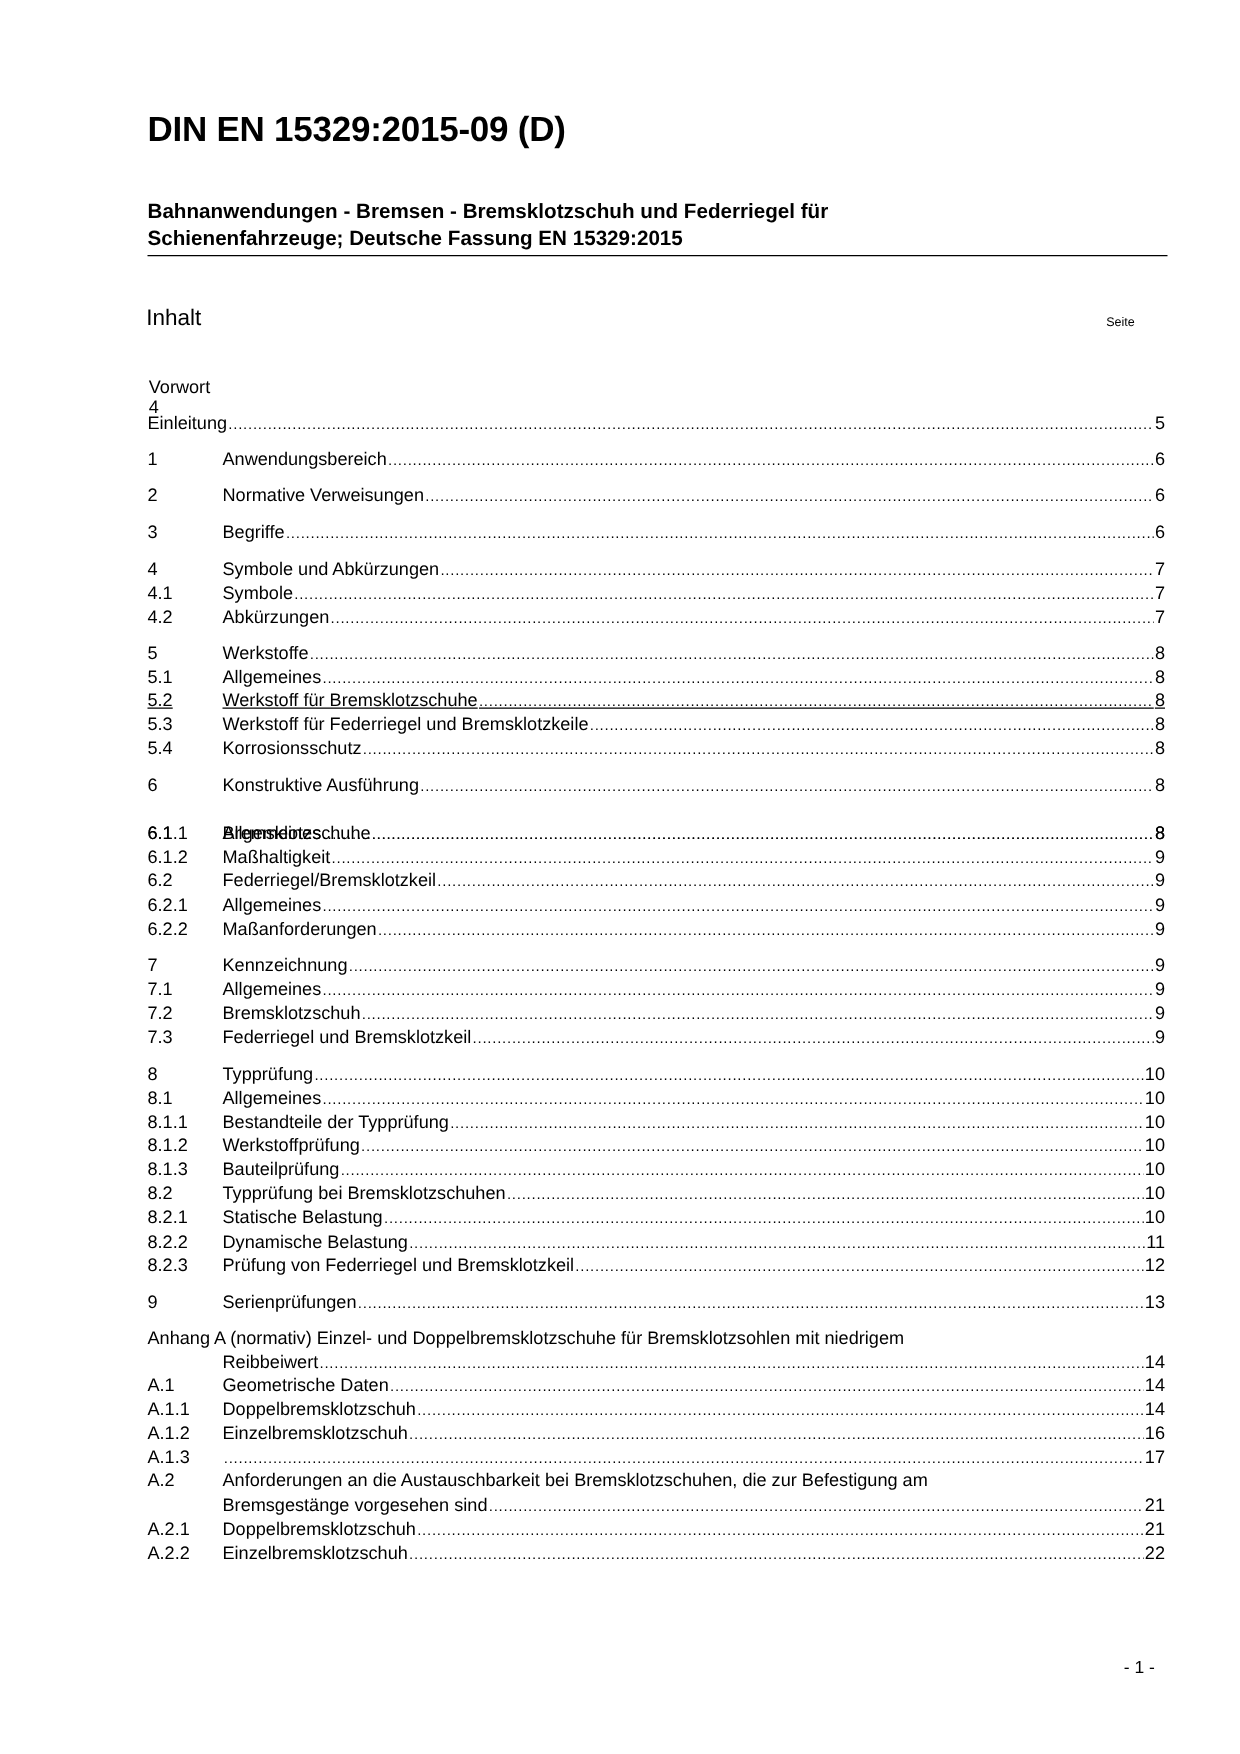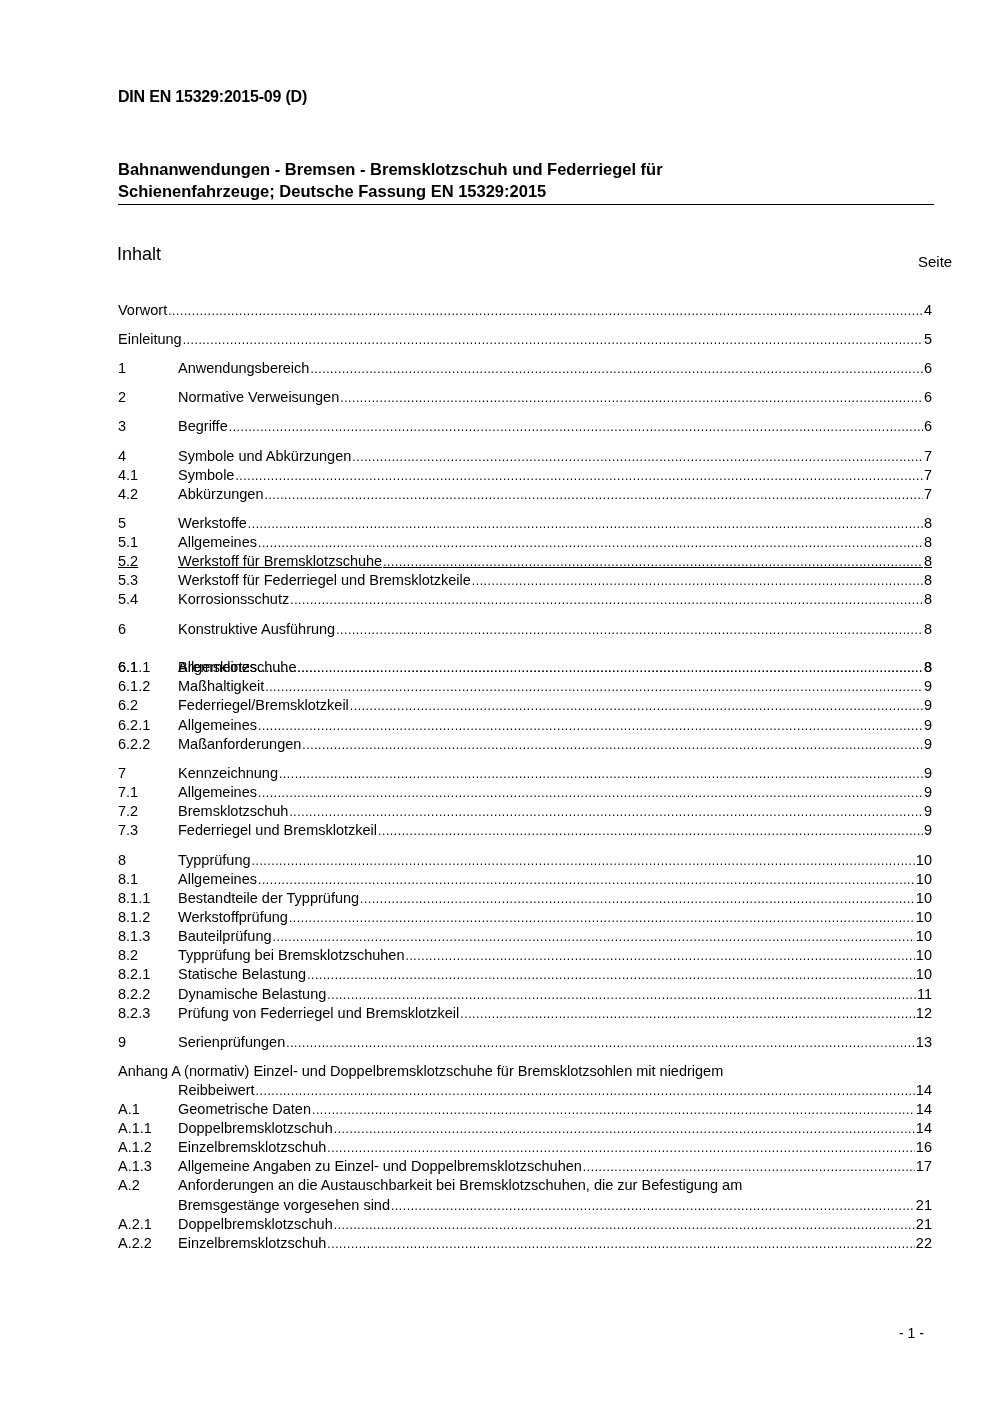--- a/index.html
+++ b/index.html
@@ -1,22 +1,22 @@
 <!DOCTYPE html>
 <html><head>
   <meta charset="utf-8">
   <style>
     html, body { margin: 0; padding: 0; background: #ffffff; }
     body { width: 992px; height: 1403px; position: relative; overflow: hidden;
            font-family: "Liberation Sans", sans-serif; color: #000; }
-    .doc-title { position: absolute; left: 118px; top: 88px; font-size: 16px; font-weight: bold; letter-spacing: -0.2px; }
+    .doc-title { position: absolute; left: 118px; top: 88px; font-size: 28px; font-weight: bold; letter-spacing: -0.2px; }
     .subtitle { position: absolute; left: 118px; top: 158px; width: 816px; font-size: 16.5px; font-weight: bold; line-height: 22px;
                 border-bottom: 1px solid #000; padding-bottom: 2px; }
     .inhalt { position: absolute; left: 117px; top: 244px; font-size: 18px; }
-    .seite { position: absolute; left: 885px; top: 253px; font-size: 15px; margin-left: 33px; }
+    .seite { position: absolute; left: 885px; top: 253px; font-size: 10px; }
     .toc { position: absolute; left: 118px; top: 300px; width: 814px; font-size: 14.5px; }
     .row { position: absolute; left: 0; width: 814px; height: 19px; display: flex; align-items: baseline; white-space: nowrap; }
     .num { width: 60px; flex: 0 0 60px; }
     .title { flex: 0 0 auto; }
     .dots { flex: 1 1 auto; overflow: hidden; margin: 0 1px; color: #000; }
     .dots::after { content: "........................................................................................................................................................................................................................................................................"; letter-spacing: 0.6px; font-size: 12px; }
     .page { flex: 0 0 auto; text-align: right; }
     .annex-head { position: absolute; left: 0; white-space: nowrap; }
     .page-number { position: absolute; left: 899px; top: 1325px; font-size: 14px; }
   </style>
@@ -26,21 +26,21 @@
 <div class="doc-title">DIN EN 15329:2015-09 (D)</div>
 <div class="subtitle">
   <div>Bahnanwendungen - Bremsen - Bremsklotzschuh und Federriegel für</div>
   <div>Schienenfahrzeuge; Deutsche Fassung EN 15329:2015</div>
 </div>
 
 <div class="inhalt">Inhalt</div>
 <div class="seite">Seite</div>
 
 <div class="toc" id="toc">
-    <div class="row" style="top: 2px;">
+    <div class="row" style="top: 2px; flex-direction: column;">
       <span class="title">Vorwort</span>
       <span class="dots"></span>
       <span class="page">4</span>
     </div>
     <div class="row" style="top: 31px;">
       <span class="title">Einleitung</span>
       <span class="dots"></span>
       <span class="page">5</span>
     </div>
     <div class="row" style="top: 60px;">
@@ -255,21 +255,20 @@
       <span class="page">14</span>
     </div>
     <div class="row" style="top: 839px;">
       <span class="num">A.1.2</span>
       <span class="title">Einzelbremsklotzschuh</span>
       <span class="dots"></span>
       <span class="page">16</span>
     </div>
     <div class="row" style="top: 858px;">
       <span class="num">A.1.3</span>
-      <span class="title">Allgemeine Angaben zu Einzel- und Doppelbremsklotzschuhen</span>
       <span class="dots"></span>
       <span class="page">17</span>
     </div>
     <div class="row" style="top: 877px;">
       <span class="num">A.2</span>
       <span class="title">Anforderungen an die Austauschbarkeit bei Bremsklotzschuhen, die zur Befestigung am</span>
     </div>
     <div class="row" style="top: 897px;">
       <span class="num"></span>
       <span class="title">Bremsgestänge vorgesehen sind</span>

